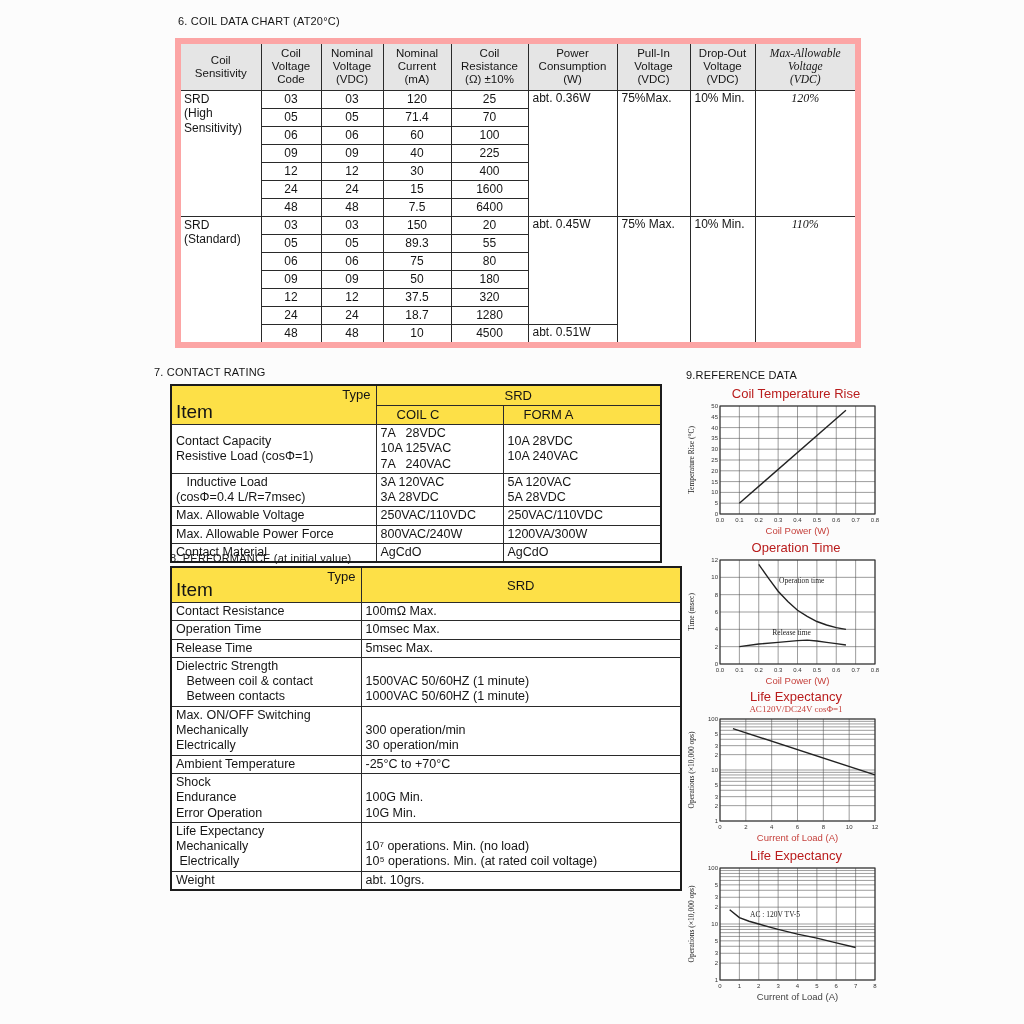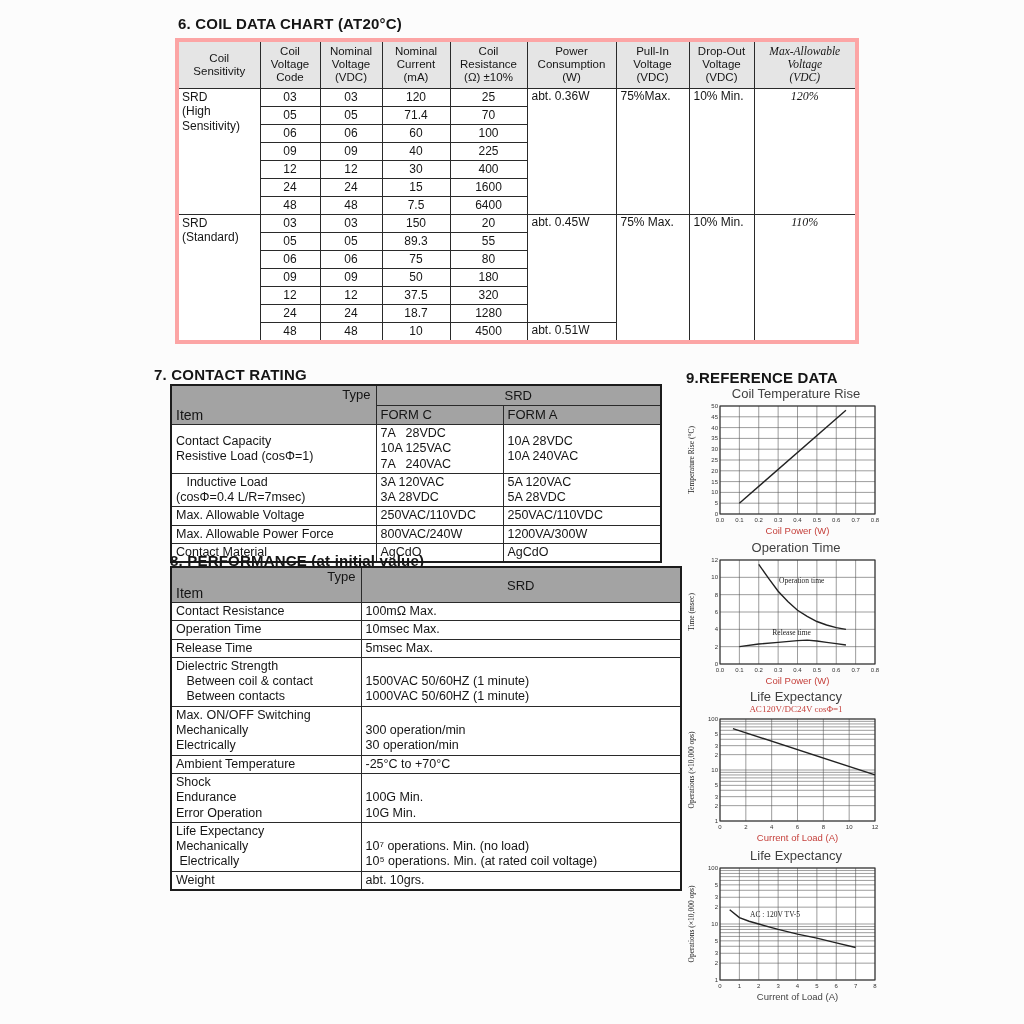--- a/index.html
+++ b/index.html
@@ -1,51 +1,51 @@
 <!DOCTYPE html>
 <html><head>
 <meta charset="utf-8">
 <style>
   html,body{margin:0;padding:0;}
   body{
     width:1024px;height:1024px;position:relative;overflow:hidden;
     background:#fcfcfc;color:#151515;
     font-family:"Liberation Sans",sans-serif;
   }
-  .sec-title{position:absolute;font-weight:bold;font-size:15px;letter-spacing:0.2px;white-space:nowrap;}
+  .sec-title{position:absolute;font-weight:normal;font-size:11px;letter-spacing:0.2px;white-space:nowrap;}
   table{border-collapse:collapse;table-layout:fixed;background:#fff;}
   td,th{border:1px solid #2a2a2a;overflow:hidden;}
   
-  .t6{position:absolute;left:175px;top:38px;width:680px;border:4px solid #fca5a5;}
+  .t6{position:absolute;left:175px;top:38px;width:680px;border:6px solid #fca5a5;}
   .t6 th{
     background:#e5e5e5;font-weight:normal;font-size:11.5px;line-height:1.15;
     padding:3px 1px;text-align:center;vertical-align:middle;white-space:pre-line;
   }
   .t6 td{font-size:12px;height:17px;padding:0 3px;text-align:center;line-height:16px;}
   .t6 td.sens{text-align:left;vertical-align:top;white-space:pre-line;line-height:14.5px;padding-top:1px;}
   .t6 td.pw{text-align:left;vertical-align:top;padding-left:4px;line-height:15px;}
   .t6 td.maxv{text-align:center;vertical-align:top;line-height:15px;}
   .serif{font-family:"Liberation Serif",serif;font-style:italic;}
   
   .t7{position:absolute;left:170px;top:384px;width:490px;border:2px solid #1c1c1c;}
   .t8{position:absolute;left:170px;top:566px;width:510px;border:2px solid #1c1c1c;}
-  .t7 th,.t8 th{background:#a3a3a3;font-weight:normal;font-size:13px;padding:1px 4px;}
+  .t7 th,.t8 th{background:#fde047;font-weight:normal;font-size:13px;padding:1px 20px;}
   .t7 td,.t8 td{font-size:12.5px;line-height:15.3px;padding:1px 4px;vertical-align:middle;white-space:pre-wrap;}
   .t7 th.hsrd,.t8 th.hsrd{text-align:center;}
   .t7 th.hform{text-align:left;}
   .diag{
     position:relative;text-align:left;vertical-align:bottom;padding:0;
     background:
       linear-gradient(to bottom right,rgba(0,0,0,0) 49.4%,#2a2a2a 49.4%,#2a2a2a 50.8%,rgba(0,0,0,0) 50.8%),
       #e5e5e5;
   }
   .diag .tp{position:absolute;top:1px;right:5px;font-size:13px;}
-  .diag .it{position:absolute;bottom:1px;left:4px;font-size:14px;}
+  .diag .it{position:absolute;bottom:1px;left:4px;font-size:19px;}
   .chart{position:absolute;left:686px;width:198px;}
-  .c-title{color:#404040;text-align:center;padding-left:22px;font-size:13px;line-height:14px;white-space:nowrap;}
+  .c-title{color:#b91c1c;text-align:center;padding-left:22px;font-size:13px;line-height:14px;white-space:nowrap;}
   .c-sub{color:#c5413c;text-align:center;padding-left:22px;font-size:9px;line-height:10px;font-family:"Liberation Serif",serif;white-space:nowrap;}
   .c-mount svg{display:block;}
 </style>
 </head>
 <body>
 
 <div class="sec-title" style="left:178px;top:15px">6. COIL DATA CHART (AT20°C)</div>
 
 <table class="t6">
   <colgroup>
@@ -201,21 +201,21 @@
   </colgroup>
   <thead>
     <tr>
       <th rowspan="2" class="diag" style="height:36px">
         <span class="tp">Type</span>
         <span class="it">Item</span>
       </th>
       <th colspan="2" class="hsrd">SRD</th>
     </tr>
     <tr>
-      <th class="hform">FORM C</th>
+      <th class="hform">COIL C</th>
       <th class="hform">FORM A</th>
     </tr>
   </thead>
   <tbody id="t7-body">
       <tr>
         <td>Contact Capacity
 Resistive Load (cosΦ=1)</td>
         <td>7A   28VDC
 10A 125VAC
 7A   240VAC</td>

